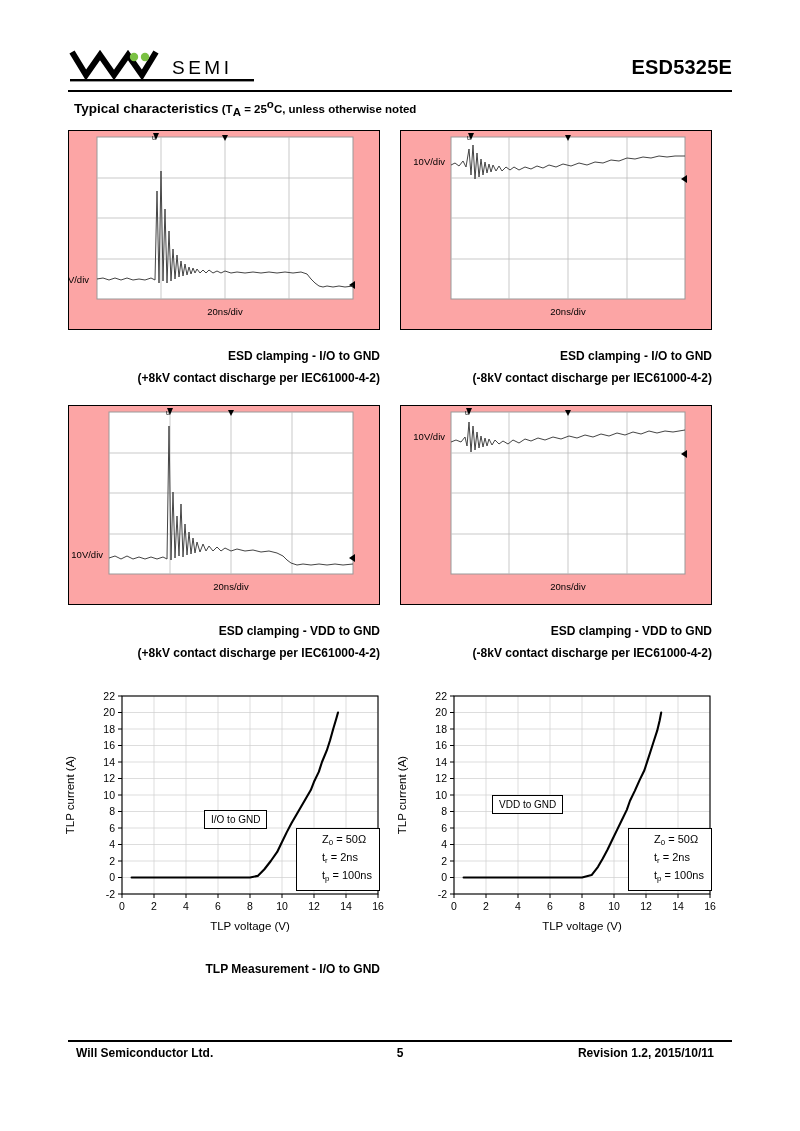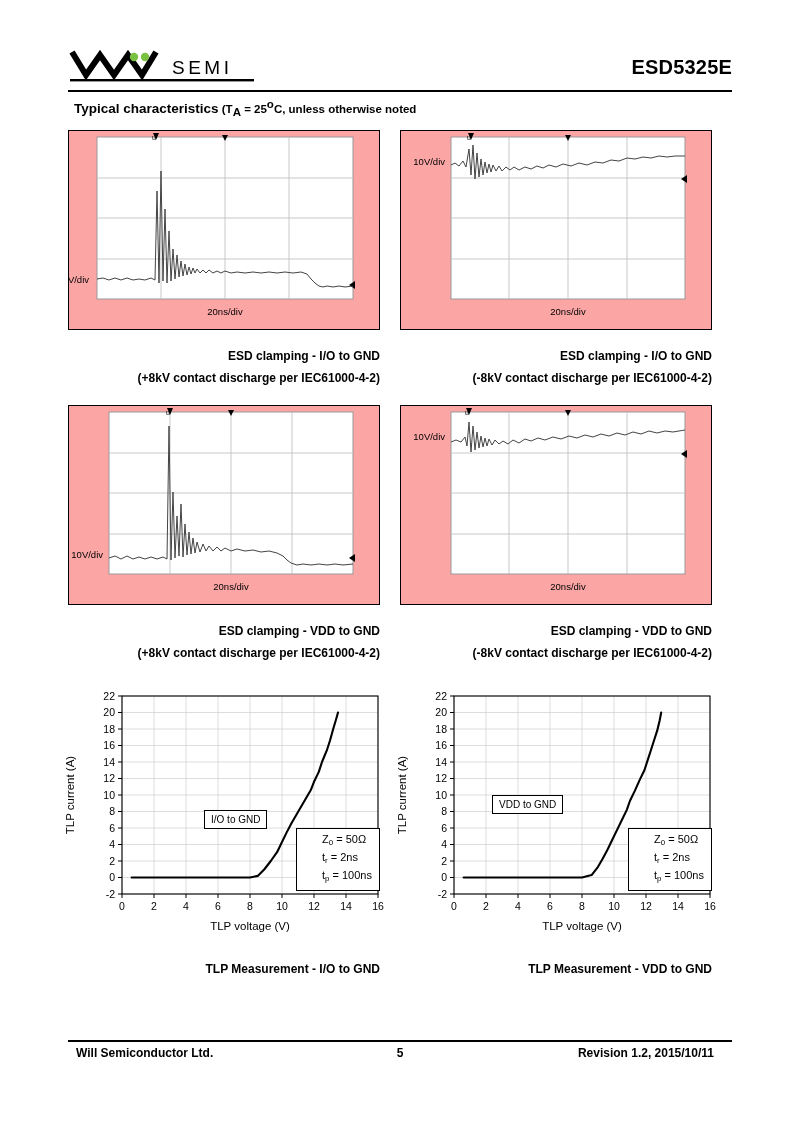--- a/index.html
+++ b/index.html
@@ -456,23 +456,20 @@
     <div>
       <span>Z</span><sub>0</sub><span> = 50Ω</span>
     </div>
     <div>
       <span>t</span><sub>r</sub><span> = 2ns</span>
     </div>
     <div>
       <span>t</span><sub>p</sub><span> = 100ns</span>
     </div>
   </div>
-  <div class="cap" style="left:400px; top:958px; width:312px;">
-    <div>TLP Measurement - VDD to GND</div>
-  </div>
 
   <div class="footer-rule"></div>
   <div class="footer">
     <span class="left">Will Semiconductor Ltd.</span>
     <span class="center">5</span>
     <span class="right">Revision 1.2, 2015/10/11</span>
   </div>
 
 </div>
 

